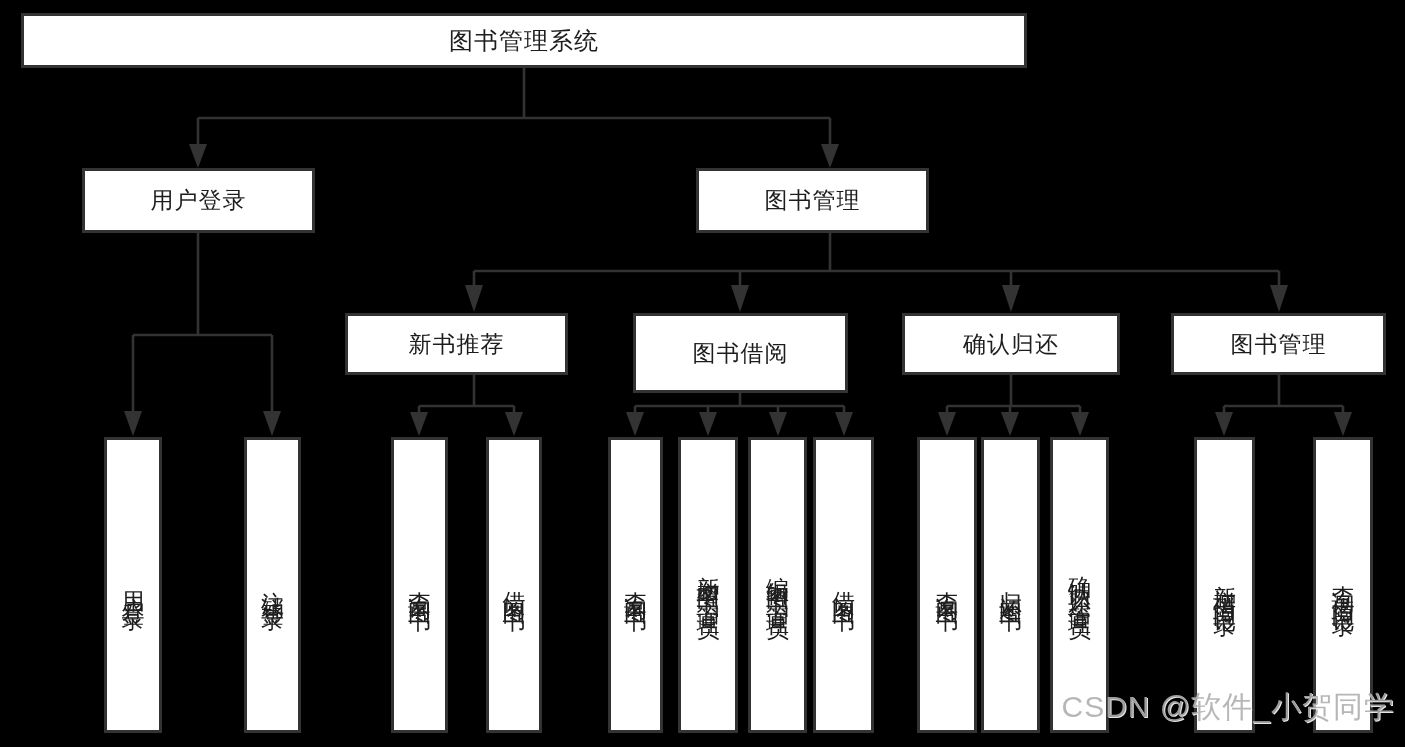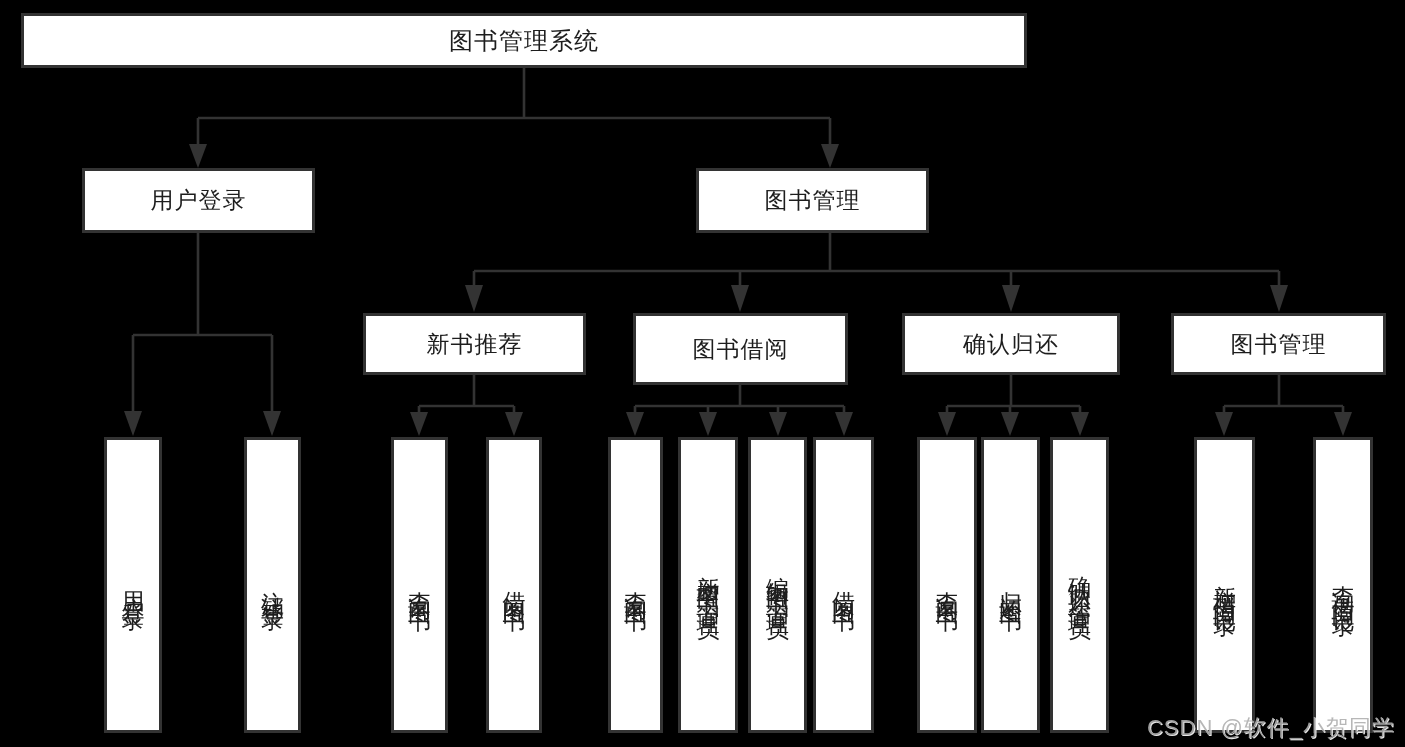--- a/index.html
+++ b/index.html
@@ -12,22 +12,22 @@
     position:absolute;box-sizing:border-box;background:#ffffff;border:3px solid #333333;
     display:flex;align-items:center;justify-content:center;z-index:2;
     font-size:23px;letter-spacing:1px;line-height:1;
   }
   .node.root{font-size:24px;}
   .vbox{
     writing-mode:vertical-rl;text-orientation:mixed;letter-spacing:6px;
     font-size:23px;line-height:1;
   }
   .watermark{
-    position:absolute;right:10px;bottom:4px;z-index:3;
-    font-size:22px;color:#b0b0b0;letter-spacing:1px;white-space:nowrap;
+    position:absolute;right:10px;bottom:19px;z-index:3;
+    font-size:30px;color:#b0b0b0;letter-spacing:1px;white-space:nowrap;
     text-shadow:1px 1px 0 #ffffff;opacity:.9;
   }
 </style>
 </head>
 <body>
 
 <div class="stage">
 
   <svg class="connectors" viewBox="0 0 1405 747" xmlns="http://www.w3.org/2000/svg">
     <g stroke="#333333" stroke-width="2.6" fill="none">
@@ -100,22 +100,22 @@
       <polygon points="1215,412 1233,412 1224,436"></polygon>
       <polygon points="1334,412 1352,412 1343,436"></polygon>
     </g>
   </svg>
 
   <div class="node root" style="left:21px;top:13px;width:1006px;height:55px;">图书管理系统</div>
 
   <div class="node" style="left:82px;top:168px;width:233px;height:65px;">用户登录</div>
   <div class="node" style="left:696px;top:168px;width:233px;height:65px;">图书管理</div>
 
-  <div class="node" style="left:363px;top:313px;width:223px;height:62px;">新书推荐</div>
-  <div class="node" style="left:633px;top:313px;width:215px;height:72px;">图书借阅</div>
+  <div class="node" style="left:345px;top:313px;width:223px;height:62px;">新书推荐</div>
+  <div class="node" style="left:633px;top:313px;width:215px;height:80px;">图书借阅</div>
   <div class="node" style="left:902px;top:313px;width:218px;height:62px;">确认归还</div>
   <div class="node" style="left:1171px;top:313px;width:215px;height:62px;">图书管理</div>
 
   <div class="node vbox" style="left:104px;top:437px;width:58px;height:296px;">用户登录</div>
   <div class="node vbox" style="left:244px;top:437px;width:57px;height:296px;">注销登录</div>
 
   <div class="node vbox" style="left:391px;top:437px;width:57px;height:296px;">查询图书</div>
   <div class="node vbox" style="left:486px;top:437px;width:56px;height:296px;">借阅图书</div>
 
   <div class="node vbox" style="left:608px;top:437px;width:55px;height:296px;">查询图书</div>

